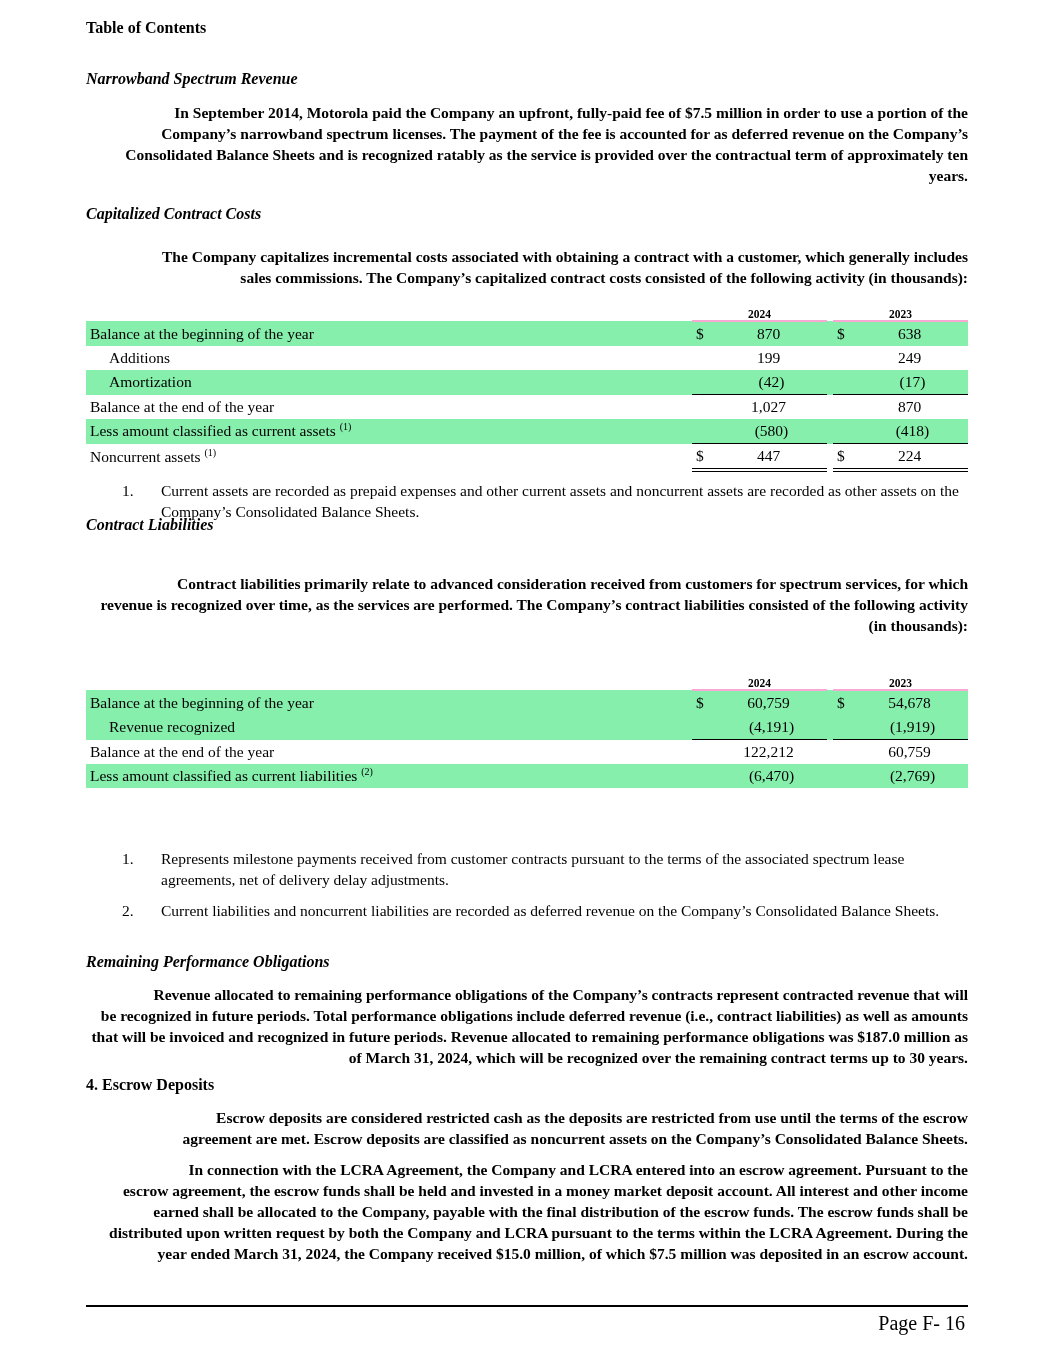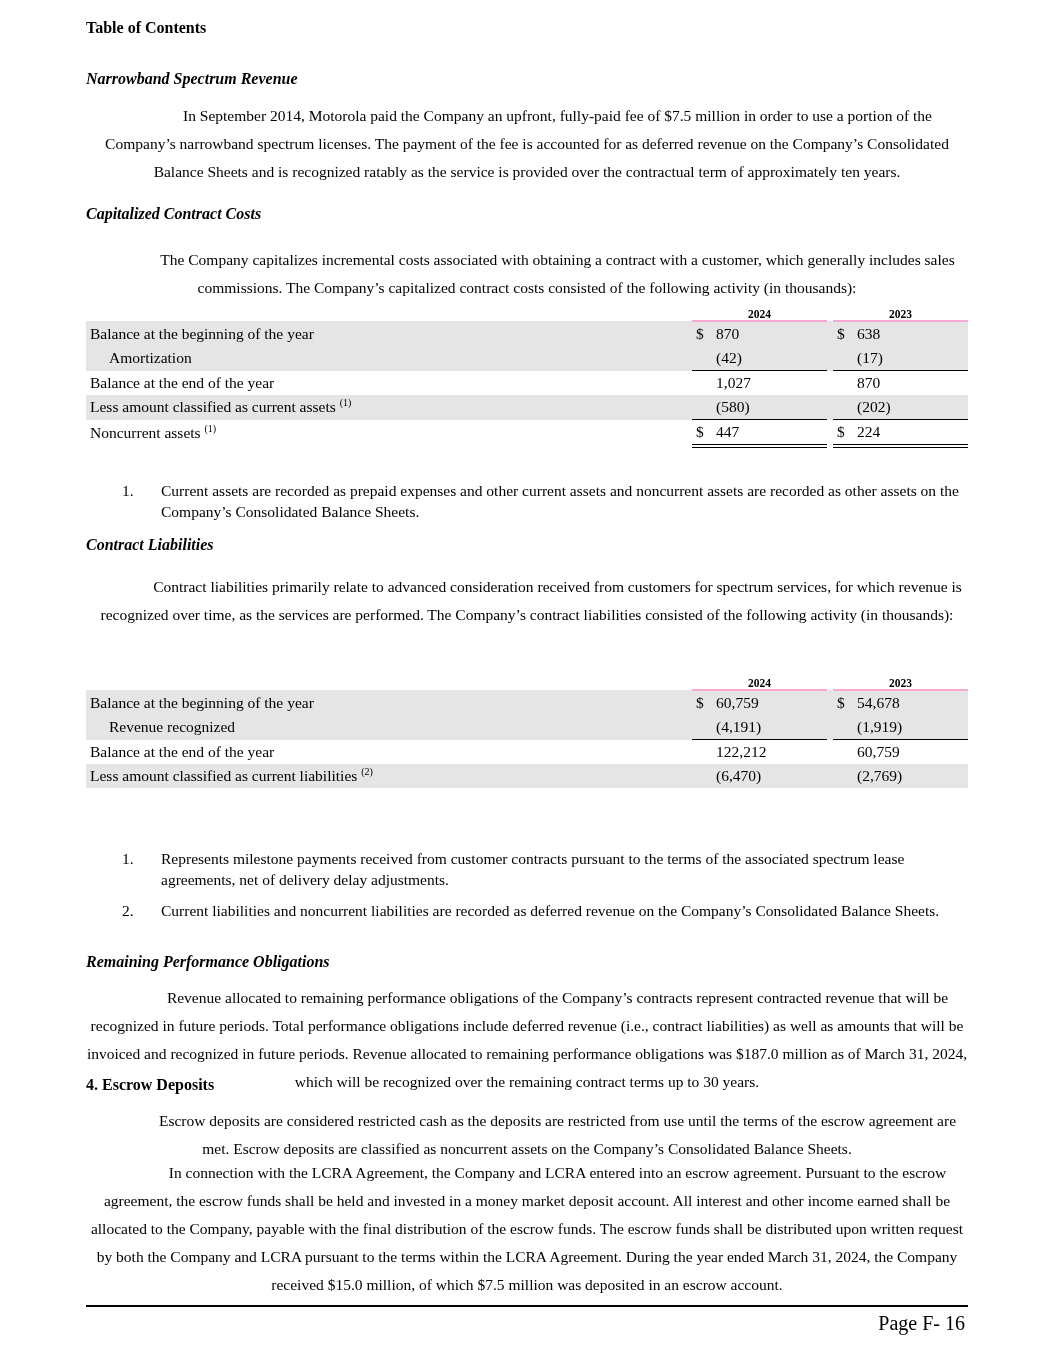--- a/index.html
+++ b/index.html
@@ -2,31 +2,31 @@
 <html><head>
 <meta charset="utf-8">
 <style>
   html, body { margin: 0; padding: 0; background: #ffffff; }
   body { width: 1055px; height: 1365px; position: relative; overflow: hidden;
          font-family: "Liberation Serif", serif; color: #000; font-size: 15.5px; }
   .page { position: absolute; left: 86px; top: 0; width: 882px; }
   .toc { position: absolute; top: 19px; left: 0; font-weight: bold; font-size: 16px; }
   .h-ital { font-weight: bold; font-style: italic; font-size: 16px; position: absolute; left: 0; }
   .h-bold { font-weight: bold; font-size: 16px; position: absolute; left: 0; }
-  .para { position: absolute; left: 0; width: 882px; line-height: 28px; text-align: center; }
+  .para { position: absolute; left: 0; width: 882px; line-height: 21px; text-align: right; font-weight: bold; }
   .para .indent { display: inline-block; width: 61px; }
   table.fin { position: absolute; left: 0; width: 882px; border-collapse: collapse; font-size: 15.5px; }
   table.fin td { padding: 0; height: 24px; vertical-align: middle; white-space: nowrap; }
   table.fin tr.hdr td { height: 22px; font-weight: bold; font-size: 11.5px; text-align: center; vertical-align: bottom; }
-  table.fin tr.shade td.c { background: #e5e5e5; }
+  table.fin tr.shade td.c { background: #86efac; }
   td.lbl { padding-left: 4px !important; }
   td.lbl.ind { padding-left: 23px !important; }
   td.gap { width: 6px; }
   td.cur { width: 20px; text-align: left; padding-left: 4px !important; }
-  td.num { width: 105px; text-align: left; margin-top: 35px; }
+  td.num { width: 105px; text-align: center; margin-top: 35px; }
   td.num.pos { padding-right: 6px !important; }
   .hdr-line { border-bottom: 2px solid #f9a8d4; }
   .top-line { border-top: 1.5px solid #000; }
   .dbl { border-bottom: 4px double #000; }
   sup { font-size: 10px; vertical-align: 6px; line-height: 0; }
   .fn { position: absolute; left: 36px; width: 846px; line-height: 20.5px; }
   .fn .n { position: absolute; left: 0; }
   .fn .t { display: block; margin-left: 39px; font-family: Liberation Serif, serif; }
   .footer-line { position: absolute; left: 86px; top: 1305px; width: 882px; height: 0; border-top: 2px solid #000; }
   .page-num { position: absolute; right: 90px; top: 1312px; font-size: 20px; }
@@ -52,20 +52,28 @@
           <td class="hdr-line" colspan="2">2023</td>
         </tr>
         <tr class="shade">
           <td class="c lbl"><span>Balance at the beginning of the year</span></td>
           <td class="c cur">$</td>
           <td class="c num pos">870</td>
           <td class="c gap"></td>
           <td class="c cur">$</td>
           <td class="c num pos">638</td>
         </tr>
+        <tr>
+          <td class="c lbl ind"><span>Additions</span></td>
+          <td class="c cur"></td>
+          <td class="c num pos">199</td>
+          <td class="c gap"></td>
+          <td class="c cur"></td>
+          <td class="c num pos">249</td>
+        </tr>
         <tr class="shade">
           <td class="c lbl ind"><span>Amortization</span></td>
           <td class="c cur"></td>
           <td class="c num">(42)</td>
           <td class="c gap"></td>
           <td class="c cur"></td>
           <td class="c num">(17)</td>
         </tr>
         <tr>
           <td class="c lbl"><span>Balance at the end of the year</span></td>
@@ -74,39 +82,39 @@
           <td class="c gap"></td>
           <td class="c cur top-line"></td>
           <td class="c num pos top-line">870</td>
         </tr>
         <tr class="shade">
           <td class="c lbl"><span>Less amount classified as current assets</span> <sup>(1)</sup></td>
           <td class="c cur"></td>
           <td class="c num">(580)</td>
           <td class="c gap"></td>
           <td class="c cur"></td>
-          <td class="c num">(202)</td>
+          <td class="c num">(418)</td>
         </tr>
         <tr>
           <td class="c lbl"><span>Noncurrent assets</span> <sup>(1)</sup></td>
           <td class="c cur top-line dbl">$</td>
           <td class="c num pos top-line dbl">447</td>
           <td class="c gap"></td>
           <td class="c cur top-line dbl">$</td>
           <td class="c num pos top-line dbl">224</td>
         </tr>
       </tbody>
   </table>
 
   <div class="fn" style="top:481px;">
     <span class="n">1.</span>
     <span class="t">Current assets are recorded as prepaid expenses and other current assets and noncurrent assets are recorded as other assets on the Company’s Consolidated Balance Sheets.</span>
   </div>
 
-  <div class="h-ital" style="top:536px;">Contract Liabilities</div>
+  <div class="h-ital" style="top:516px;">Contract Liabilities</div>
   <div class="para" style="top:573px;"><span class="indent"></span><span>Contract liabilities primarily relate to advanced consideration received from customers for spectrum services, for which revenue is recognized over time, as the services are performed. The Company’s contract liabilities consisted of the following activity (in thousands):</span></div>
 
   <table class="fin" style="top:667px;">
     <tbody>
         <tr class="hdr">
           <td></td>
           <td class="hdr-line" colspan="2">2024</td>
           <td class="gap"></td>
           <td class="hdr-line" colspan="2">2023</td>
         </tr>

